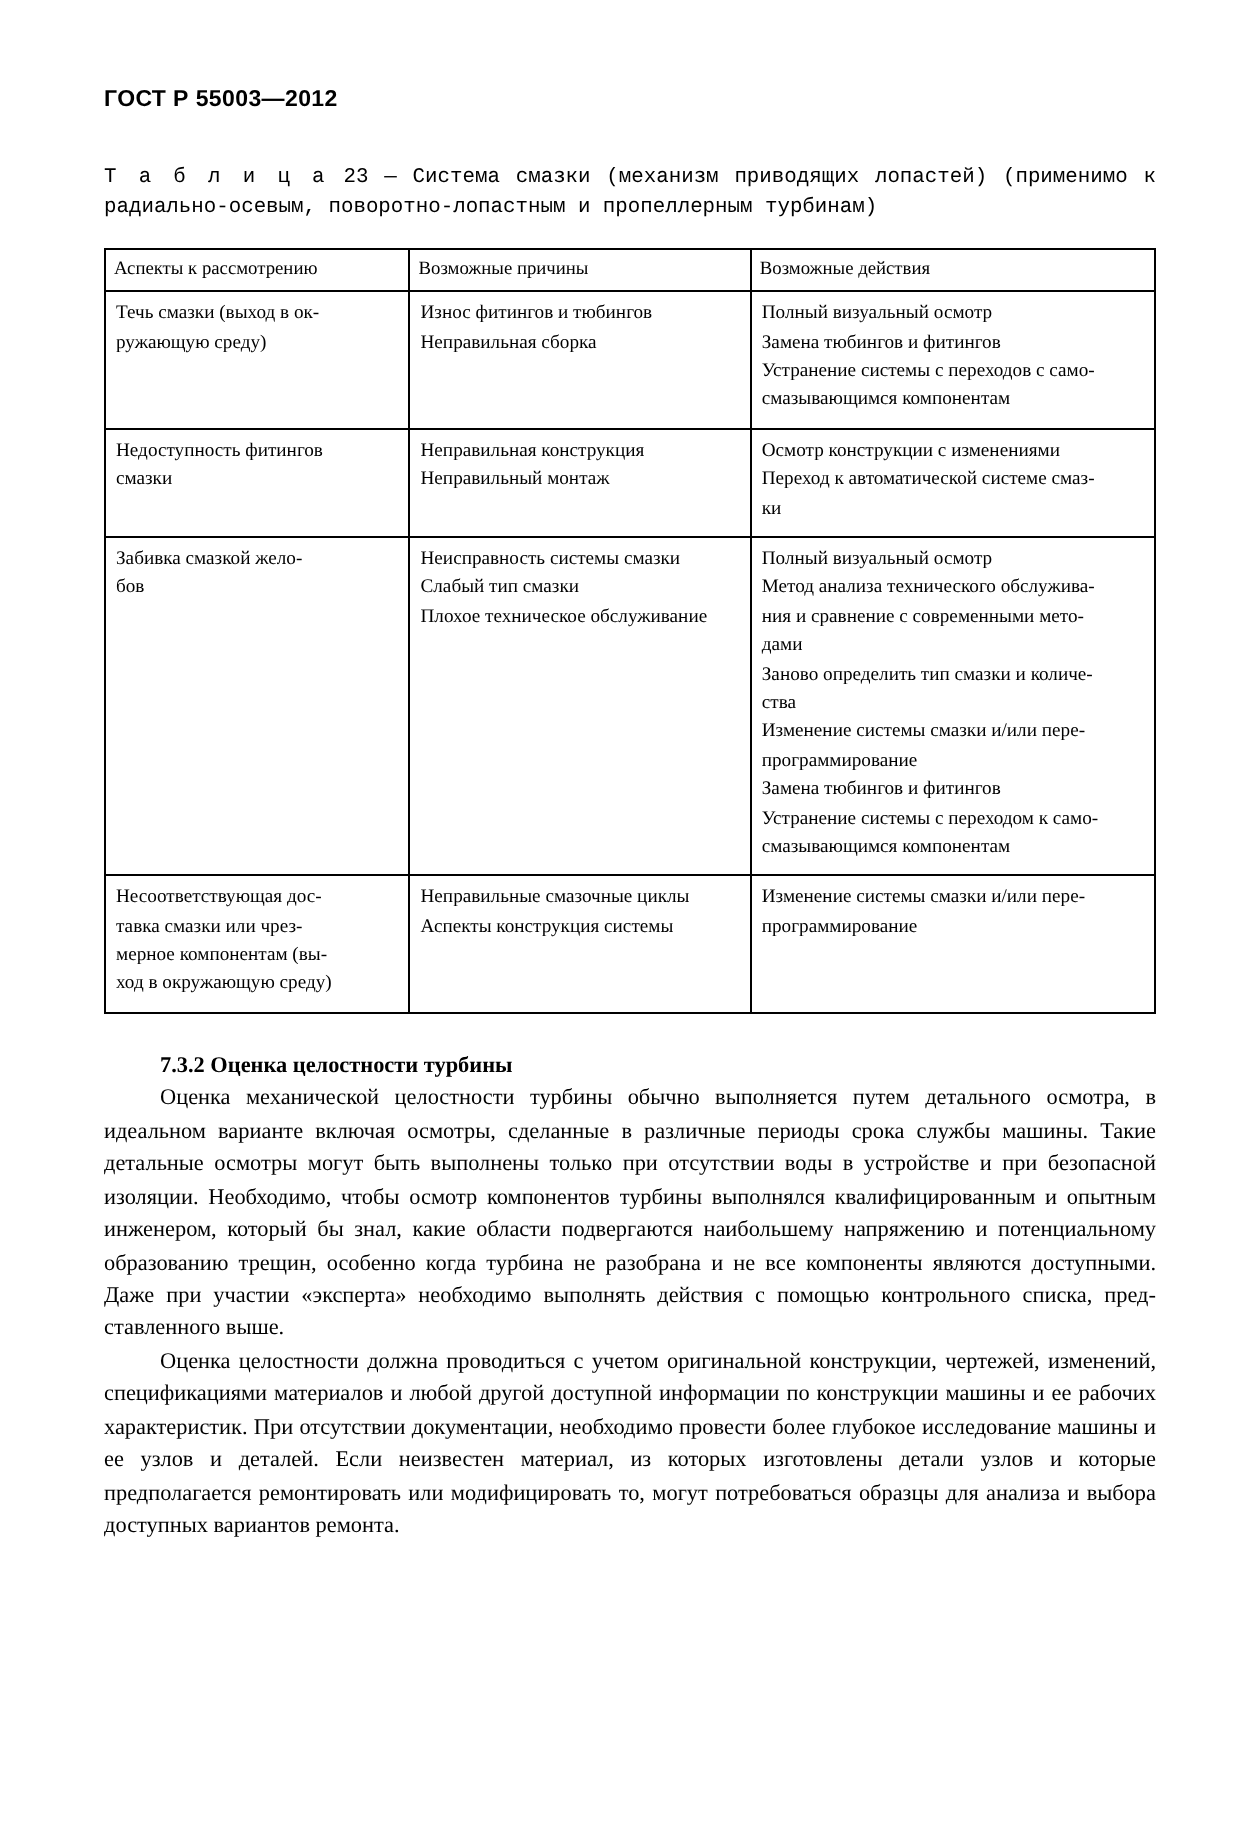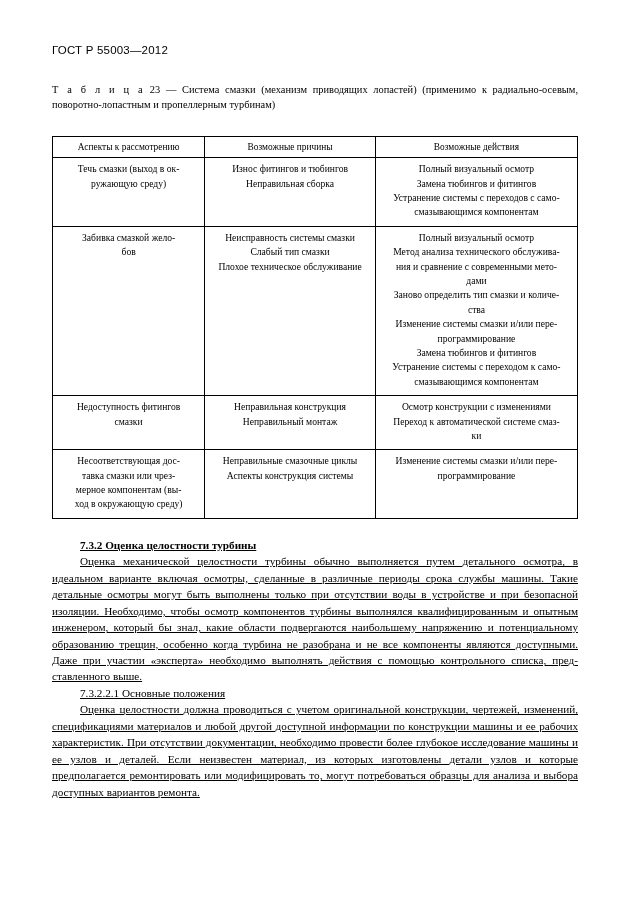--- a/index.html
+++ b/index.html
@@ -15,72 +15,71 @@
   }
   .page {
     position: relative;
     width: 630px;
     min-height: 913px;
     box-sizing: border-box;
     padding: 44px 52px 20px 52px;
   }
   .doc-header {
     font-family: "Liberation Sans", sans-serif;
-    font-weight: normal;
+    font-weight: bold;
     font-size: 11.5px;
     letter-spacing: 0.2px;
     margin-bottom: 26px;
   }
   .table-caption {
-    font-family: Liberation Serif, serif;
+    font-family: Liberation Mono, monospace;
     font-size: 10.4px;
     line-height: 1.45;
     text-align: justify;
-    margin-bottom: 24px;
+    margin-bottom: 12px;
   }
   .table-caption .sp {
     letter-spacing: 1.6px;
   }
   table.maint {
     border-collapse: collapse;
     width: 100%;
     table-layout: fixed;
     font-family: "Liberation Serif", serif;
     font-size: 9.6px;
     line-height: 1.5;
   }
   table.maint th, table.maint td {
     border: 1px solid #000000;
     vertical-align: top;
     padding: 4px 5px 6px 5px;
-    text-align: center;
+    text-align: left;
     font-weight: normal;
   }
   table.maint th {
-    text-align: center;
+    text-align: left;
     padding: 3px 4px;
     font-size: 9.4px;
   }
   table.maint col.c1 { width: 29%; }
   table.maint col.c2 { width: 32.5%; }
   table.maint col.c3 { width: 38.5%; }
   .cell-line {
     display: block;
     white-space: pre-wrap;
   }
   .body-text {
     margin-top: 18px;
     font-size: 11.2px;
     line-height: 1.47;
     text-align: justify;
   }
   .body-text p {
     margin: 0;
     text-indent: 28px;
-    text-decoration: underline;
   }
   .h-sub {
     font-weight: bold;
     text-indent: 28px;
     margin: 0;
   }
 </style>
 </head>
 <body>
 
@@ -119,20 +118,35 @@
         </td>
         <td>
           <span class="cell-line">Полный визуальный осмотр</span>
           <span class="cell-line">Замена тюбингов и фитингов</span>
           <span class="cell-line">Устранение системы с переходов с само-</span>
           <span class="cell-line">смазывающимся компонентам</span>
         </td>
       </tr>
       <tr>
         <td>
+          <span class="cell-line">Недоступность фитингов</span>
+          <span class="cell-line">смазки</span>
+        </td>
+        <td>
+          <span class="cell-line">Неправильная конструкция</span>
+          <span class="cell-line">Неправильный монтаж</span>
+        </td>
+        <td>
+          <span class="cell-line">Осмотр конструкции с изменениями</span>
+          <span class="cell-line">Переход к автоматической системе смаз-</span>
+          <span class="cell-line">ки</span>
+        </td>
+      </tr>
+      <tr>
+        <td>
           <span class="cell-line">Забивка смазкой жело-</span>
           <span class="cell-line">бов</span>
         </td>
         <td>
           <span class="cell-line">Неисправность системы смазки</span>
           <span class="cell-line">Слабый тип смазки</span>
           <span class="cell-line">Плохое техническое обслуживание</span>
         </td>
         <td>
           <span class="cell-line">Полный визуальный осмотр</span>
@@ -143,53 +157,37 @@
           <span class="cell-line">ства</span>
           <span class="cell-line">Изменение системы смазки и/или пере-</span>
           <span class="cell-line">программирование</span>
           <span class="cell-line">Замена тюбингов и фитингов</span>
           <span class="cell-line">Устранение системы с переходом к само-</span>
           <span class="cell-line">смазывающимся компонентам</span>
         </td>
       </tr>
       <tr>
         <td>
-          <span class="cell-line">Недоступность фитингов</span>
-          <span class="cell-line">смазки</span>
-        </td>
-        <td>
-          <span class="cell-line">Неправильная конструкция</span>
-          <span class="cell-line">Неправильный монтаж</span>
-        </td>
-        <td>
-          <span class="cell-line">Осмотр конструкции с изменениями</span>
-          <span class="cell-line">Переход к автоматической системе смаз-</span>
-          <span class="cell-line">ки</span>
-        </td>
-      </tr>
-      <tr>
-        <td>
           <span class="cell-line">Несоответствующая дос-</span>
           <span class="cell-line">тавка смазки или чрез-</span>
           <span class="cell-line">мерное компонентам (вы-</span>
           <span class="cell-line">ход в окружающую среду)</span>
         </td>
         <td>
           <span class="cell-line">Неправильные смазочные циклы</span>
           <span class="cell-line">Аспекты конструкция системы</span>
         </td>
         <td>
           <span class="cell-line">Изменение системы смазки и/или пере-</span>
           <span class="cell-line">программирование</span>
         </td>
       </tr>
     </tbody>
   </table>
 
   <div class="body-text">
     <p class="h-sub">7.3.2 Оценка целостности турбины</p>
     <p>Оценка механической целостности турбины обычно выполняется путем детального осмотра, в идеальном варианте включая осмотры, сделанные в различные периоды срока службы машины. Такие детальные осмотры могут быть выполнены только при отсутствии воды в устройстве и при безопасной изоляции. Необходимо, чтобы осмотр компонентов турбины выполнялся квалифицированным и опытным инженером, который бы знал, какие области подвергаются наибольшему напряжению и потенциальному образованию трещин, особенно когда турбина не разобрана и не все компоненты являются доступными. Даже при участии «эксперта» необходимо выполнять действия с помощью контрольного списка, пред­ставленного выше.</p>
-    <p>7.3.2.2.1 Основные положения</p>
     <p>Оценка целостности должна проводиться с учетом оригинальной конструкции, чертежей, изменений, спецификациями материалов и любой другой доступной информации по конструкции машины и ее рабочих характеристик. При отсутствии документации, необходимо провести более глубокое исследование машины и ее узлов и деталей. Если неизвестен материал, из которых изготовлены детали узлов и которые предполагается ремонтировать или модифицировать то, могут потребоваться образцы для анализа и выбора доступных вариантов ремонта.</p>
 
   </div>
 
 </div>
 
 </body></html>

